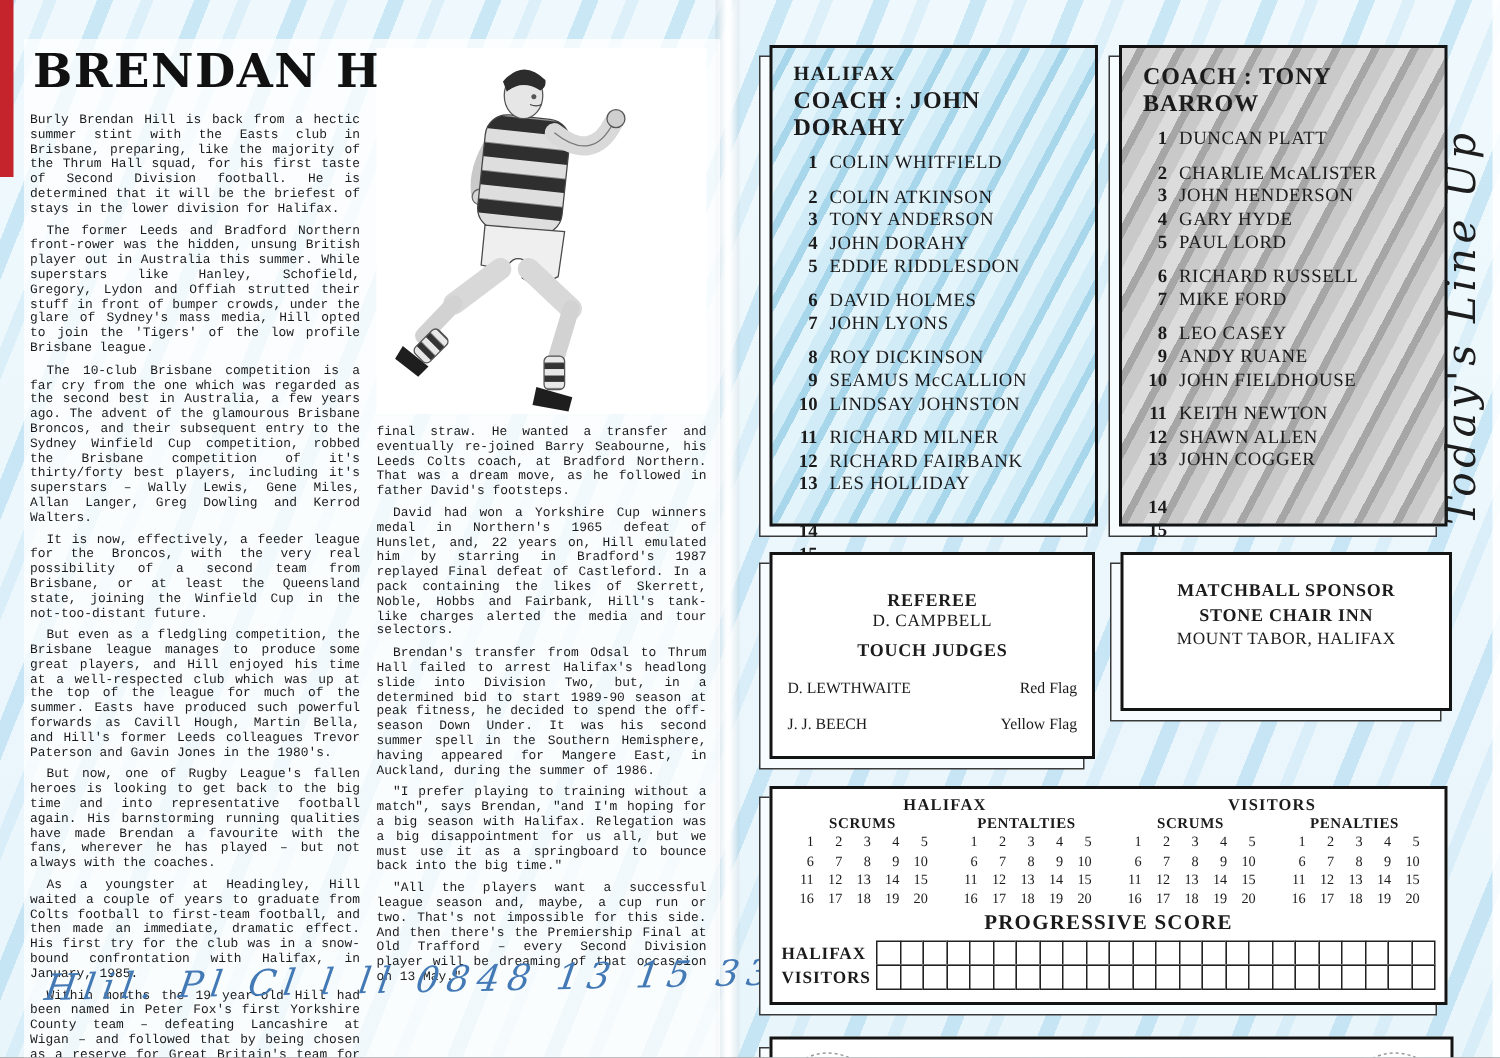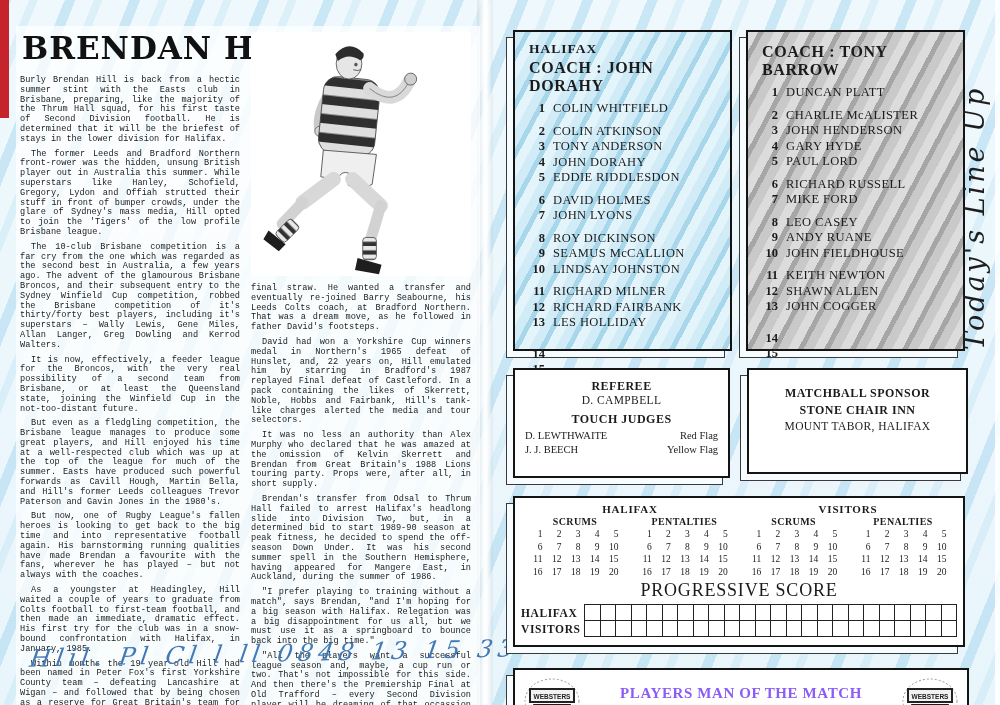--- a/index.html
+++ b/index.html
@@ -35,37 +35,37 @@
   .team-box.oldham{background:repeating-linear-gradient(118deg,#dcdcdc 0 9px,#a6a6a6 9px 14px,#c9c9c9 14px 23px);}
   .team-name{font-weight:bold;font-size:13.5px;letter-spacing:1px;margin-left:8px;}
   .coach-line{font-weight:bold;font-size:16px;letter-spacing:.6px;margin:2px 0 6px 8px;}
   .pgroup{margin-bottom:7px;}
   .pgroup:last-child{margin-top:16px;}
   .prow{display:flex;height:15.5px;align-items:center;}
   .pnum{width:24px;text-align:right;font-weight:bold;font-size:12.5px;}
   .pname{margin-left:8px;font-weight:normal;font-size:12.5px;letter-spacing:.4px;white-space:nowrap;}
 
   .mid-row{display:flex;gap:17px;margin:17px 0 0 7px;}
-  .referee-box{width:208px;height:88px;padding:9px 10px;box-sizing:content-box;}
+  .referee-box{width:208px;height:88px;padding:23px 10px;box-sizing:content-box;}
   .center{text-align:center;}
   .lbl-bold{font-weight:bold;font-size:12px;letter-spacing:.5px;}
   .lbl-reg{font-size:11.5px;letter-spacing:.4px;}
-  .judge-row{display:flex;justify-content:space-between;font-size:10.5px;margin-top:3px;}
+  .judge-row{display:flex;justify-content:space-between;font-size:10.5px;margin-top:13px;}
   .sponsor-box{width:197px;height:74px;padding:14px 17px;box-sizing:content-box;}
   .sponsor-box div{margin-top:2px;}
 
   .score-panel{margin:18px 0 0 7px;width:436px;padding:5px 6px 8px 6px;box-sizing:content-box;}
   .half-heads{display:flex;}
   .half-heads div{width:50%;text-align:center;font-weight:bold;font-size:11px;letter-spacing:.8px;}
   .blocks-row{display:flex;justify-content:space-between;padding:0 2px;}
   .num-block{width:104px;}
   .nb-label{text-align:center;font-weight:bold;font-size:10px;letter-spacing:.4px;margin:1px 0;}
   .num-grid{display:grid;grid-template-columns:repeat(5,19px);justify-content:center;}
   .num-grid span{font-size:9.5px;line-height:12.5px;text-align:right;padding-right:4px;}
-  .prog-title{text-align:center;font-weight:normal;font-size:18px;letter-spacing:.8px;margin:2px 0 3px 0;}
+  .prog-title{text-align:center;font-weight:bold;font-size:14px;letter-spacing:.8px;margin:2px 0 3px 0;}
   .prog-row{display:flex;align-items:center;}
   .prog-row + .prog-row .cells i{margin-top:-1px;}
   .prog-label{width:66px;font-weight:bold;font-size:11.5px;letter-spacing:.6px;}
   .cells{display:flex;}
   .cells i{display:block;width:14.5px;height:15px;border:1px solid #222;margin-left:-1px;background:#fff;}
   .prog-row.second .cells i{margin-top:-1px;}
 
   .motm-panel{margin:21px 0 0 7px;width:436px;height:58px;padding:4px 8px;box-sizing:content-box;
     display:flex;align-items:center;justify-content:space-between;}
   .motm-center{flex:1;text-align:center;}
@@ -140,21 +140,20 @@
           <path d="M78 172 L42 199" stroke="#d8d8d8" stroke-width="17" stroke-linecap="round" fill="none"></path>
           <path d="M42 199 L18 224" stroke="#d2d2d2" stroke-width="13" stroke-linecap="round" fill="none"></path>
           <g transform="rotate(45 24 232)">
             <rect x="16" y="219" width="16" height="26" rx="4" fill="url(#sockhoops)" stroke="#555"></rect>
           </g>
           <path d="M2 232 L22 248 L14 256 L-4 242 Z" fill="#1e1e1e"></path>
         </svg>
         <div class="acol" style="width:220px">
             <p>final straw. He wanted a transfer and eventually re-joined Barry Seabourne, his Leeds Colts coach, at Bradford Northern. That was a dream move, as he followed in father David's footsteps.</p>
             <p>David had won a Yorkshire Cup winners medal in Northern's 1965 defeat of Hunslet, and, 22 years on, Hill emulated him by starring in Bradford's 1987 replayed Final defeat of Castleford. In a pack containing the likes of Skerrett, Noble, Hobbs and Fairbank, Hill's tank-like charges alerted the media and tour selectors.</p>
-            <p>It was no less an authority than Alex Murphy who declared that he was amazed at the omission of Kelvin Skerrett and Brendan from Great Britain's 1988 Lions touring party. Props were, after all, in short supply.</p>
             <p>Brendan's transfer from Odsal to Thrum Hall failed to arrest Halifax's headlong slide into Division Two, but, in a determined bid to start 1989-90 season at peak fitness, he decided to spend the off-season Down Under. It was his second summer spell in the Southern Hemisphere, having appeared for Mangere East, in Auckland, during the summer of 1986.</p>
             <p>"I prefer playing to training without a match", says Brendan, "and I'm hoping for a big season with Halifax. Relegation was a big disappointment for us all, but we must use it as a springboard to bounce back into the big time."</p>
             <p>"All the players want a successful league season and, maybe, a cup run or two. That's not impossible for this side. And then there's the Premiership Final at Old Trafford – every Second Division player will be dreaming of that occassion on 13 May."</p>
           </div>
       </div>
     </div>
   </div>
   <div class="handwriting">Hlil. Pl Cl l  ll 0848 13 15 33</div>
 
   <div class="right-page">

